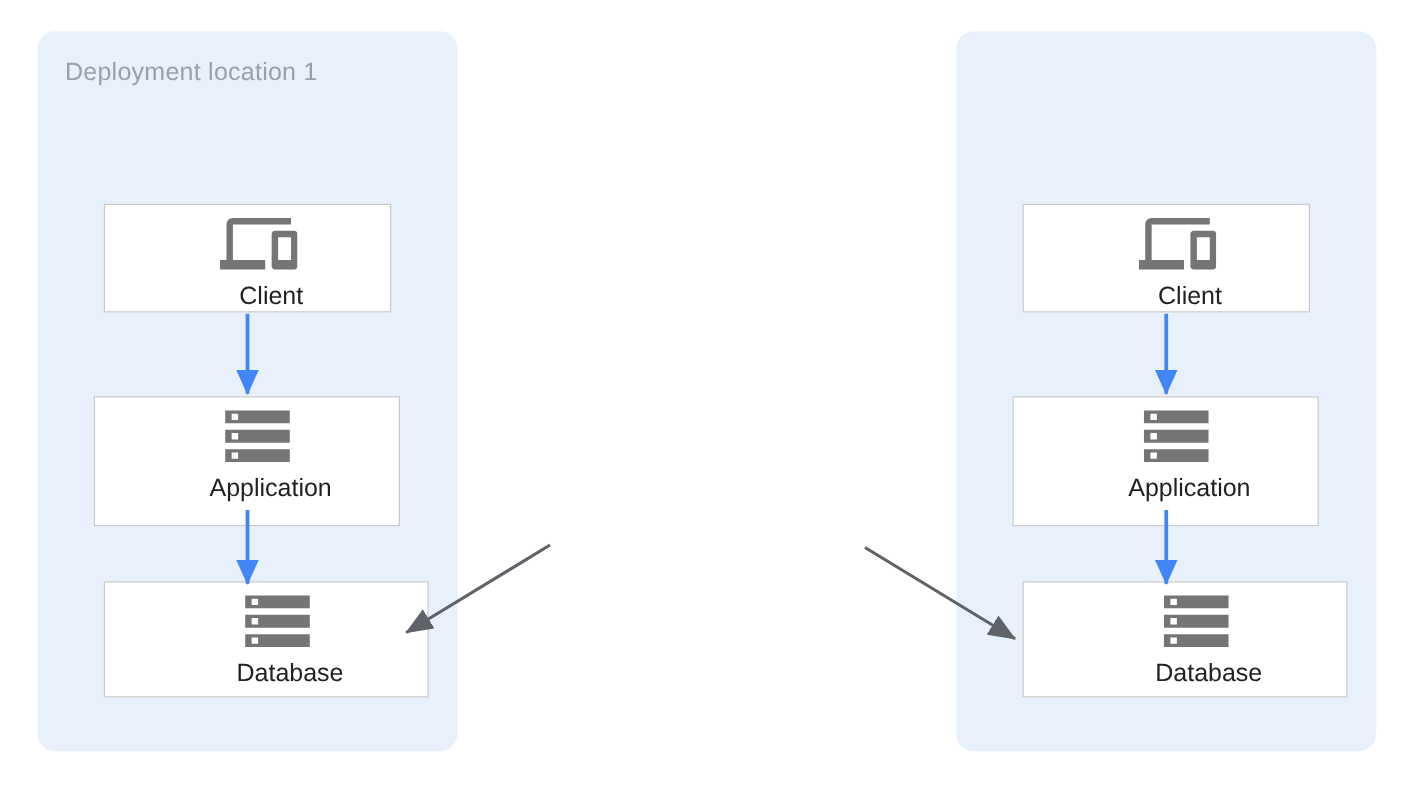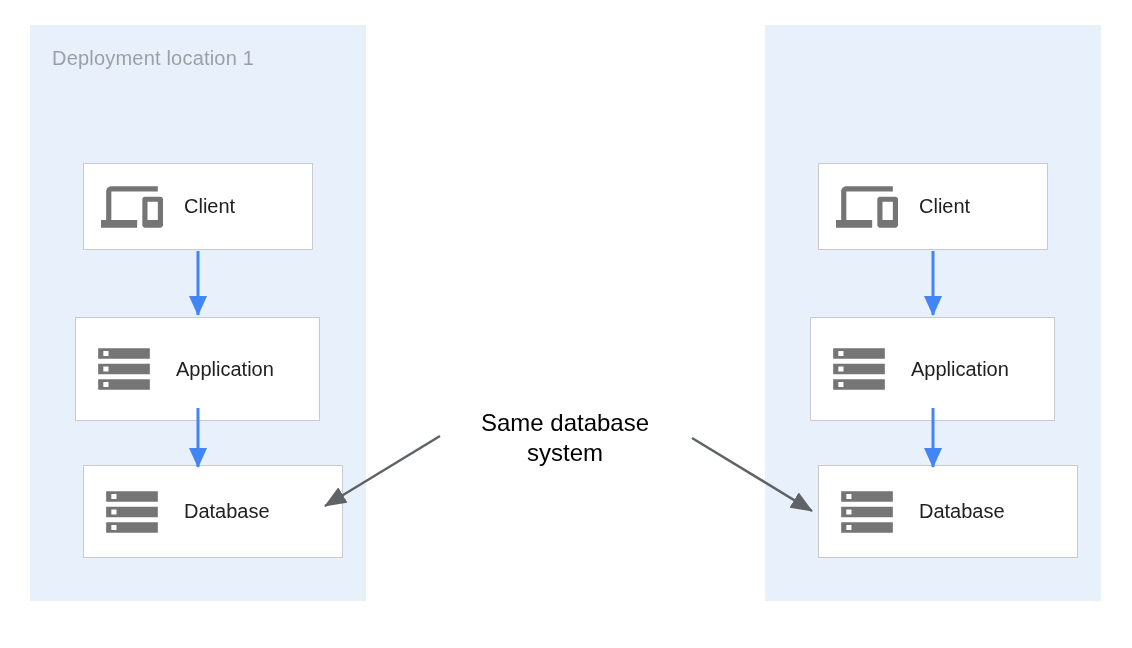--- a/index.html
+++ b/index.html
@@ -14,40 +14,42 @@
     background: #ffffff;
     font-family: "Liberation Sans", "DejaVu Sans", sans-serif;
     overflow: hidden;
   }
   .panel {
     position: absolute;
     top: 25px;
     width: 336px;
     height: 576px;
     background: var(--panel-bg, #e8f1fb);
+    border-radius: 14px;
   }
   .panel-left  { left: 30px; }
   .panel-right { left: 765px; }
   .panel-title {
     position: absolute;
     top: 22px;
     left: 22px;
     font-size: 20px;
     color: var(--panel-title, #9aa0a6);
     letter-spacing: 0.2px;
     white-space: nowrap;
   }
   .node {
     position: absolute;
     box-sizing: border-box;
     background: var(--node-bg, #ffffff);
     border: 1px solid var(--node-border, #c9c9c9);
     display: flex;
     align-items: center;
     padding-left: 17px;
+    flex-direction: column;
   }
   .node-client      { left: 53px; top: 138px; width: 230px; height: 87px; }
   .node-application { left: 45px; top: 292px; width: 245px; height: 104px; }
   .node-database    { left: 53px; top: 440px; width: 260px; height: 93px; }
   .node .icon {
     width: 62px;
     height: 62px;
     flex: 0 0 62px;
     display: flex;
     align-items: center;
@@ -142,21 +144,20 @@
     <div class="node node-database">
       <span class="icon">
         <svg viewBox="0 0 24 24">
             <path d="M2 20h20v-4H2v4zm2-3h2v2H4v-2zM2 4v4h20V4H2zm4 3H4V5h2v2zm-4 7h20v-4H2v4zm2-3h2v2H4v-2z"></path>
           </svg>
       </span>
       <span class="node-label">Database</span>
     </div>
   </div>
 
-  <div class="annotation">Same database system</div>
 
   <svg class="connector-layer" width="1132" height="648" viewBox="0 0 1132 648">
     <defs>
       <marker id="blueArrow" markerUnits="userSpaceOnUse" markerWidth="20" markerHeight="18" refX="19" refY="9" orient="auto">
         <path d="M0,0 L20,9 L0,18 Z" fill="var(--arrow-blue, #4285f4)"></path>
       </marker>
       <marker id="darkArrow" markerUnits="userSpaceOnUse" markerWidth="22" markerHeight="18" refX="21" refY="9" orient="auto">
         <path d="M0,0 L22,9 L0,18 Z" fill="var(--arrow-dark, #5f6368)"></path>
       </marker>
     </defs>

